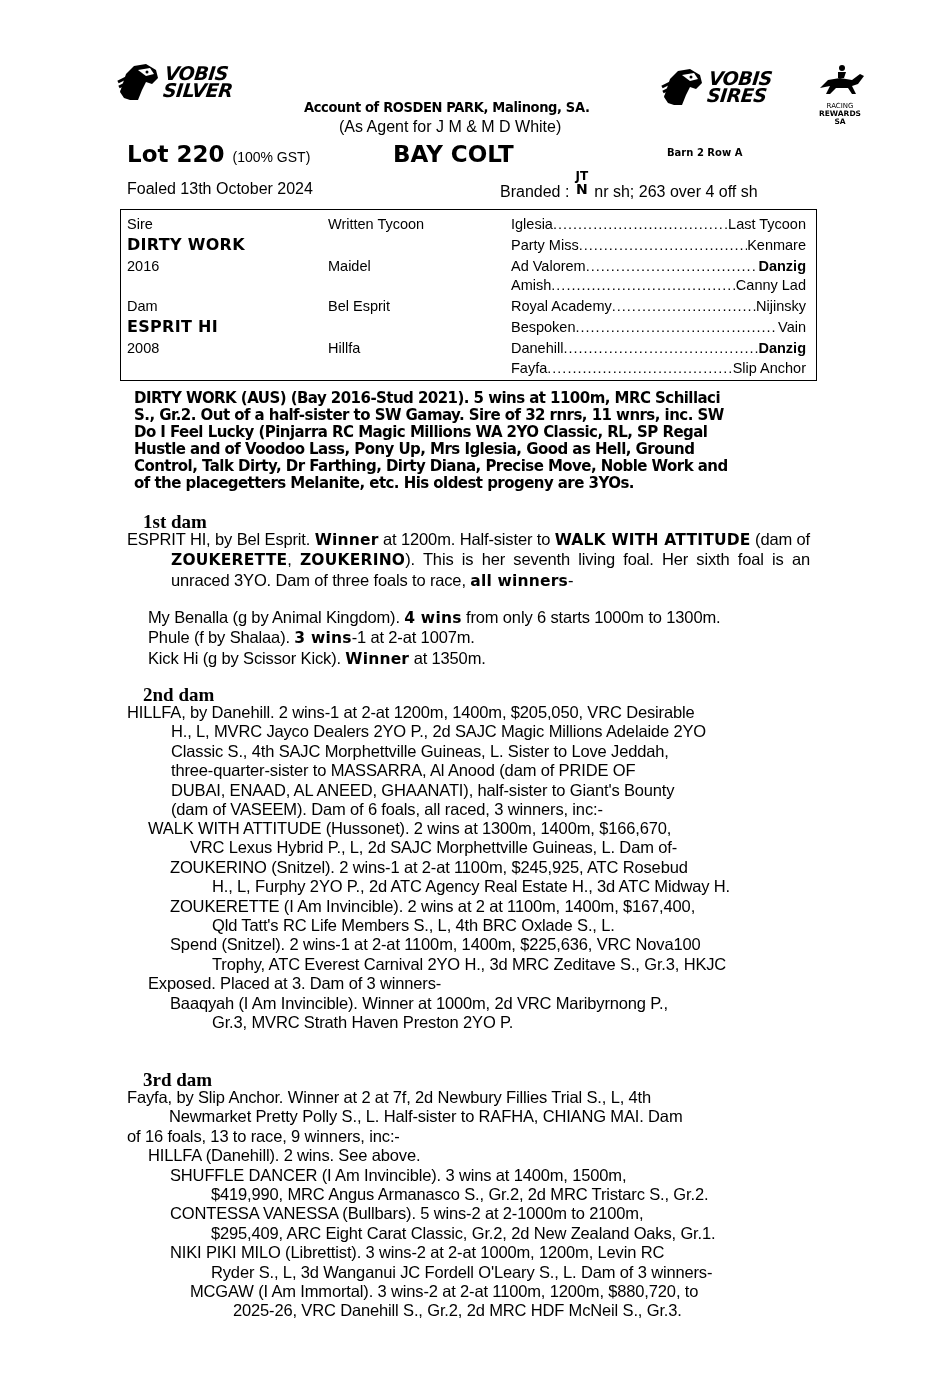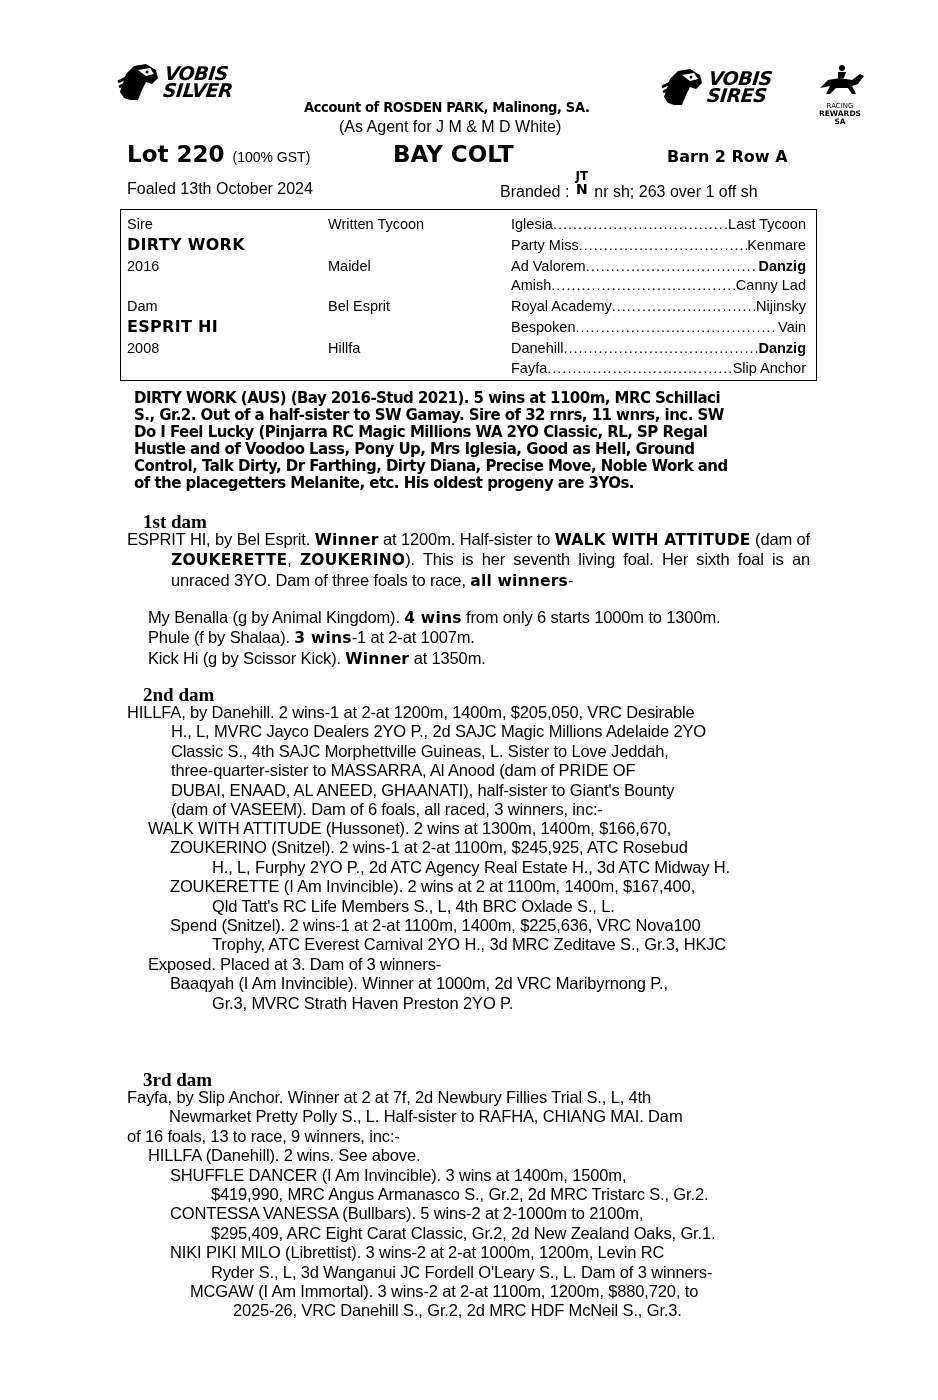--- a/index.html
+++ b/index.html
@@ -9,21 +9,21 @@
   .logo { display: flex; align-items: center; gap: 4px; }
   .logo-horse { width: 44px; height: 40px; }
   .logo-text { font-family: "DejaVu Sans", sans-serif; font-weight: 900; font-style: italic; font-size: 19px; line-height: 17px; letter-spacing: -0.5px; transform: skewX(-6deg); }
   .rr-text { font-family: "DejaVu Sans", sans-serif; font-size: 7px; line-height: 8px; text-align: center; }
   .rr-text b { font-weight: 900; font-size: 7.5px; text-align: right; }
   .account { font-family: "DejaVu Sans", sans-serif; font-weight: bold; font-size: 14.5px; letter-spacing: -0.4px; transform: scaleX(0.9); transform-origin: left; white-space: nowrap; }
   .agent { font-size: 16px; white-space: nowrap; }
   .lot { font-family: "DejaVu Sans", sans-serif; font-weight: bold; font-size: 23px; white-space: nowrap; }
   .lot .gst { font-family: "Liberation Sans", sans-serif; font-weight: normal; font-size: 14px; }
   .bay { font-family: "DejaVu Sans", sans-serif; font-weight: bold; font-size: 23px; white-space: nowrap; }
-  .barn { font-family: "DejaVu Sans", sans-serif; font-weight: bold; font-size: 16px; white-space: nowrap; }
+  .barn { font-family: "DejaVu Sans", sans-serif; font-weight: bold; font-size: 10px; white-space: nowrap; }
   .plain16 { font-size: 16px; white-space: nowrap; }
   .brand-glyph { display: inline-block; position: relative; width: 16px; height: 18px; vertical-align: -1px; font-family: "DejaVu Sans", sans-serif; font-weight: bold; font-size: 12px; line-height: 10px; text-align: center; }
   .brand-glyph span { display: block; }
   .pedbox { border: 1.5px solid #000; }
   .ped { font-size: 14.5px; white-space: nowrap; text-align: right; }
   .pedbold { font-family: "DejaVu Sans", sans-serif; font-weight: bold; font-size: 16px; white-space: nowrap; letter-spacing: 0.3px; }
   .gg { display: flex; width: 295px; font-size: 14.5px; white-space: nowrap; overflow: hidden; }
   .gg .lft { flex: 0 0 auto; }
   .gg .dots { flex: 1 1 auto; overflow: hidden; letter-spacing: 1px; color: #000; }
   .gg .rgt { flex: 0 0 auto; }
@@ -87,21 +87,21 @@
 <div class="abs bay" style="left:393px;top:141px;">BAY COLT</div>
 <div class="abs barn" style="left:667px;top:147px;">Barn 2 Row A</div>
 
 <div class="abs plain16" style="left:127px;top:180px;">Foaled 13th October 2024</div>
 <div class="abs plain16" style="left:500px;top:180px;">
   <span>Branded :</span>
   <span class="brand-glyph">
     <span style="position:absolute;top:-9px;left:0;width:16px;">JT</span>
     <span style="position:absolute;top:4px;left:0;width:16px;font-size:14px;">N</span>
   </span>
-  <span>nr sh; 263 over 1 off sh</span>
+  <span>nr sh; 263 over 4 off sh</span>
 </div>
 
 <div class="abs pedbox" style="left:120px;top:209px;width:697px;height:172px;"></div>
 
 <div class="abs ped" style="left:127px;top:216px;">Sire</div>
 <div class="abs pedbold" style="left:127px;top:235px;">DIRTY WORK</div>
 <div class="abs ped" style="left:127px;top:258px;">2016</div>
 <div class="abs ped" style="left:127px;top:298px;">Dam</div>
 <div class="abs pedbold" style="left:127px;top:317px;">ESPRIT HI</div>
 <div class="abs ped" style="left:127px;top:340px;">2008</div>
@@ -175,20 +175,21 @@
 <div class="abs t" style="left:127px;top:703px;">
   <div class="line">HILLFA, by Danehill. 2 wins-1 at 2-at 1200m, 1400m, $205,050, VRC Desirable</div>
   <div class="line" style="padding-left:44px;">H., L, MVRC Jayco Dealers 2YO P., 2d SAJC Magic Millions Adelaide 2YO</div>
   <div class="line" style="padding-left:44px;">Classic S., 4th SAJC Morphettville Guineas, L. Sister to Love Jeddah,</div>
   <div class="line" style="padding-left:44px;">three-quarter-sister to MASSARRA, Al Anood (dam of PRIDE OF</div>
   <div class="line" style="padding-left:44px;">DUBAI, ENAAD, AL ANEED, GHAANATI), half-sister to Giant's Bounty</div>
   <div class="line" style="padding-left:44px;">(dam of VASEEM). Dam of 6 foals, all raced, 3 winners, inc:-</div>
 </div>
 <div class="abs t" style="left:148px;top:819px;">
   <div class="line">WALK WITH ATTITUDE (Hussonet). 2 wins at 1300m, 1400m, $166,670,</div>
+  <div class="line" style="padding-left:42px;">VRC Lexus Hybrid P., L, 2d SAJC Morphettville Guineas, L. Dam of-</div>
   <div class="line" style="padding-left:22px;">ZOUKERINO (Snitzel). 2 wins-1 at 2-at 1100m, $245,925, ATC Rosebud</div>
   <div class="line" style="padding-left:64px;">H., L, Furphy 2YO P., 2d ATC Agency Real Estate H., 3d ATC Midway H.</div>
   <div class="line" style="padding-left:22px;">ZOUKERETTE (I Am Invincible). 2 wins at 2 at 1100m, 1400m, $167,400,</div>
   <div class="line" style="padding-left:64px;">Qld Tatt's RC Life Members S., L, 4th BRC Oxlade S., L.</div>
   <div class="line" style="padding-left:22px;">Spend (Snitzel). 2 wins-1 at 2-at 1100m, 1400m, $225,636, VRC Nova100</div>
   <div class="line" style="padding-left:64px;">Trophy, ATC Everest Carnival 2YO H., 3d MRC Zeditave S., Gr.3, HKJC</div>
   <div class="line">Exposed. Placed at 3. Dam of 3 winners-</div>
   <div class="line" style="padding-left:22px;">Baaqyah (I Am Invincible). Winner at 1000m, 2d VRC Maribyrnong P.,</div>
   <div class="line" style="padding-left:64px;">Gr.3, MVRC Strath Haven Preston 2YO P.</div>
 </div>

